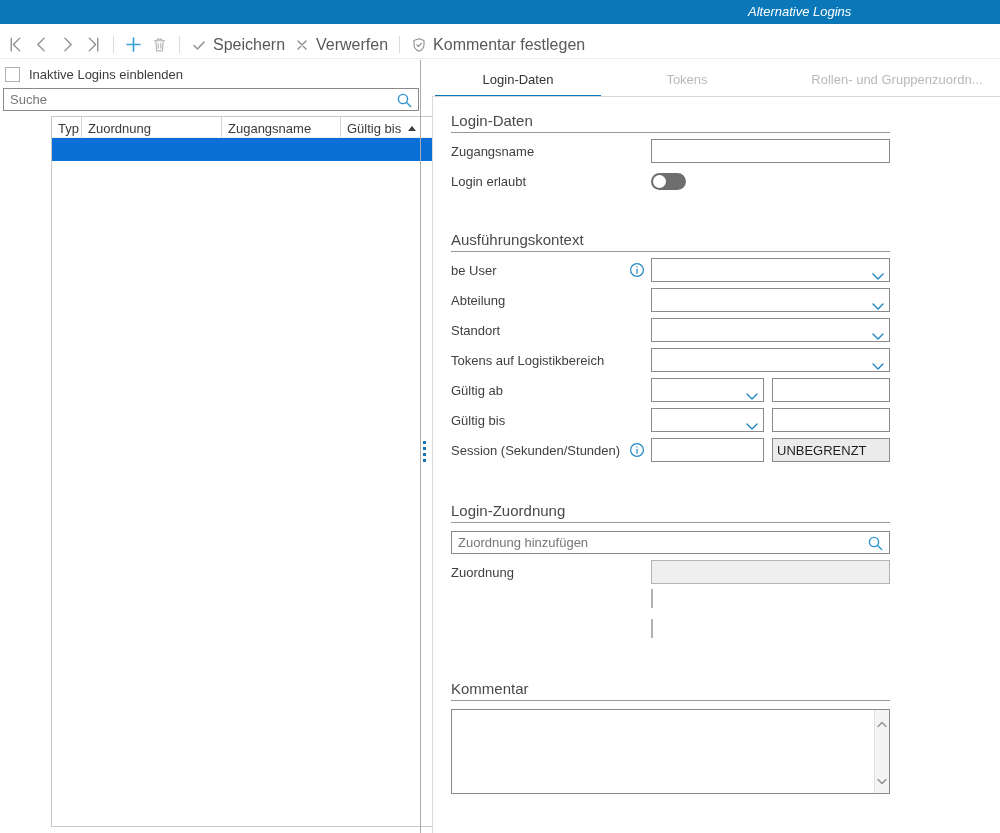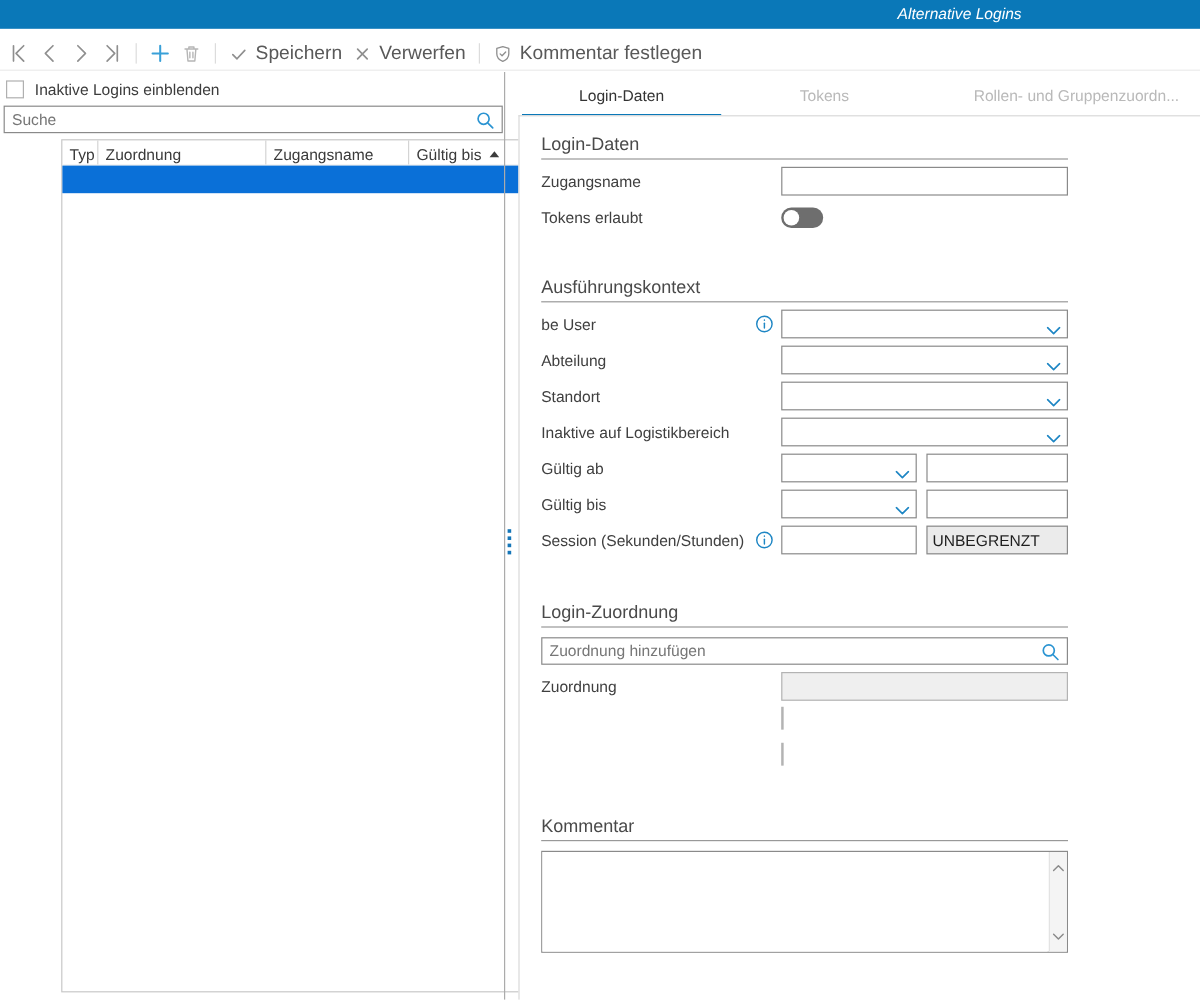--- a/index.html
+++ b/index.html
@@ -259,21 +259,21 @@
 
   <div class="form-row">
     <span class="lbl">Zugangsname</span>
     <span class="field">
         <input class="tinput" type="text" value="" style="">
       </span>
   </div>
 
 
   <div class="form-row">
-    <span class="lbl">Tokens erlaubt</span>
+    <span class="lbl">Login erlaubt</span>
     <span class="field">
         <span class="toggle">
           <span class="knob"></span>
         </span>
       </span>
   </div>
 
   <div class="section-title mt-sec">Ausführungskontext</div>
 
   <div class="form-row">
@@ -313,21 +313,21 @@
       <span class="selectbox">
         <span></span>
         <span class="chev"><svg width="12" height="8" viewBox="0 0 12 8" fill="none" stroke="#1e86c4" stroke-width="1.4" stroke-linecap="round" stroke-linejoin="round">
               <path d="m1 1 5 5 5-5"></path>
             </svg></span>
       </span>
     </span>
   </div>
 
   <div class="form-row">
-    <span class="lbl">Inaktive auf Logistikbereich</span>
+    <span class="lbl">Tokens auf Logistikbereich</span>
     <span class="field">
       <span class="selectbox">
         <span></span>
         <span class="chev"><svg width="12" height="8" viewBox="0 0 12 8" fill="none" stroke="#1e86c4" stroke-width="1.4" stroke-linecap="round" stroke-linejoin="round">
               <path d="m1 1 5 5 5-5"></path>
             </svg></span>
       </span>
     </span>
   </div>
 

